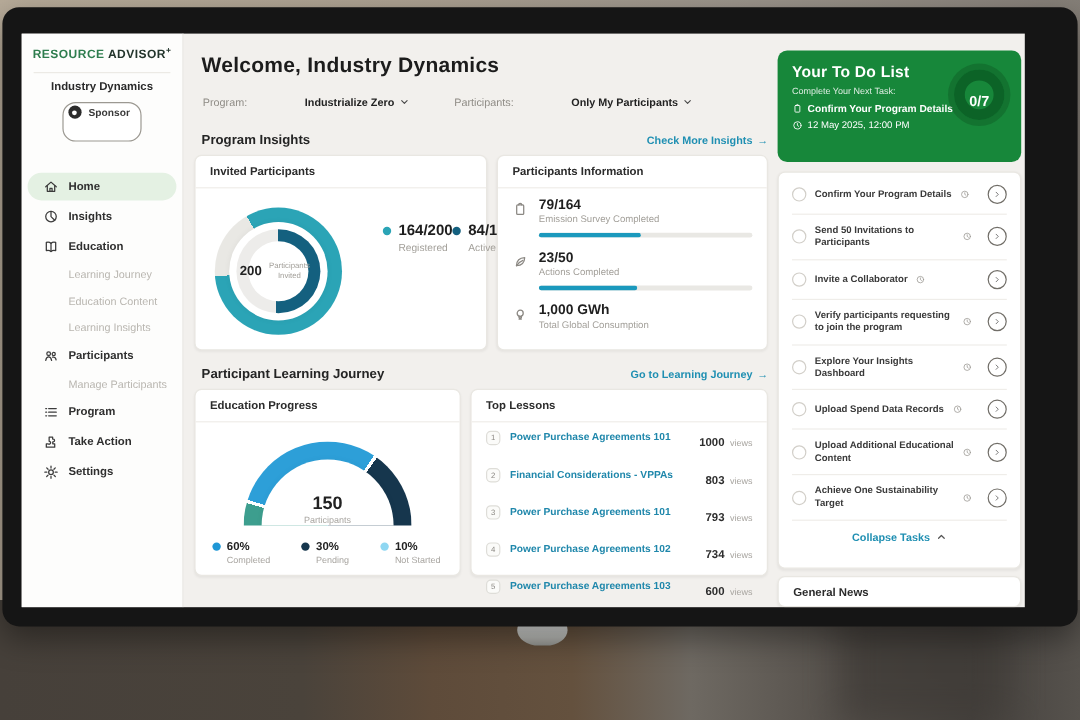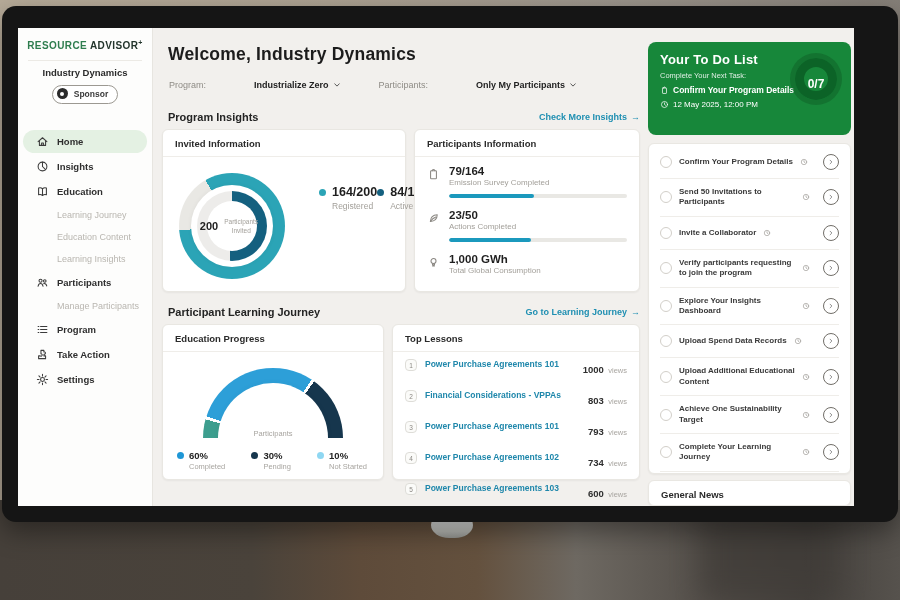--- a/index.html
+++ b/index.html
@@ -26,21 +26,21 @@
   .tlink { font-size:9px; font-weight:bold; color:#1f8fb2; display:flex; align-items:center; gap:4px; cursor:pointer; }
 
   
   .sidebar { position:absolute; left:0; top:0; width:135px; height:100%; background:#fdfdfc; border-right:1px solid #e7e5e0; }
   .logo { padding:11px 0 7px; text-align:center; font-size:10px; font-weight:bold; letter-spacing:.4px; }
   .logo .g { color:#2e7d4e; } .logo .d { color:#23352c; }
   .logo sup { font-size:7px; color:#23352c; }
   .side-div { border-top:1px solid #eceae5; margin:2px 10px 6px; }
   .org { text-align:center; font-size:9.5px; font-weight:bold; color:#2a2a2a; }
   .sponsor { display:flex; width:fit-content; margin:7px auto 0; border:1px solid #9c9992; border-radius:11px;
-    padding:2px 9px 4px 4px; align-items:center; gap:6px; font-size:8.5px; font-weight:bold; color:#3a3a3a; background:#fff;text-align:right; }
+    padding:2px 9px 18px 4px; align-items:center; gap:6px; font-size:8.5px; font-weight:bold; color:#3a3a3a; background:#fff;text-align:right; }
   .sponsor .sdot { width:11px; height:11px; border-radius:50%; background:#2b2b2b; position:relative; }
   .sponsor .sdot::after { content:""; position:absolute; left:3.5px; top:3.5px; width:4px; height:4px; border-radius:50%; background:#fff; }
   .nav { margin-top:26px; }
   .nav-item { display:flex; align-items:center; gap:8px; padding:5px 6px 5px 13px; margin:2px 5px; font-size:9.5px; font-weight:bold; color:#2f2f2f; border-radius:13px; cursor:pointer; }
   .nav-item svg { width:13px; height:13px; color:#3c3c3c; flex:none; }
   .nav-item.active { background:#e4f1e3; }
   .nav-sub { padding:5px 6px 5px 34px; margin:2px 5px; font-size:9px; color:#b9b6b0; cursor:pointer; }
 
   
   .main { position:absolute; left:136px; top:0; width:492px; height:100%; }
@@ -220,21 +220,21 @@
 
     <div class="sec-row" style="top:83px;">
       <span class="sec-title">Program Insights</span>
       <span class="tlink">
         <span>Check More Insights</span>
         <span>→</span>
       </span>
     </div>
 
     <div class="card" style="left:8px; top:101px; width:244px; height:163px;">
-      <div class="card-h">Invited Information</div>
+      <div class="card-h">Invited Participants</div>
       <div style="position:relative; height:134px;">
         <div class="donut" style="background: conic-gradient(from 330deg, rgb(43, 164, 182) 0deg, rgb(43, 164, 182) 82%, rgb(233, 232, 228) 0deg);">
           <div class="donut-hole">
             <div class="iring" style="background: conic-gradient(rgb(20, 96, 127) 0deg, rgb(20, 96, 127) 51%, rgb(237, 236, 234) 0deg);">
               <div class="iring-hole"></div>
             </div>
           </div>
           <div class="donut-center">
             <div class="v">200</div>
             <div class="l">Participants Invited</div>
@@ -300,20 +300,21 @@
         <span>→</span>
       </span>
     </div>
 
     <div class="card" style="left:8px; top:296px; width:222px; height:156px;">
       <div class="card-h">Education Progress</div>
       <div class="gauge-wrap">
         <div class="gauge" style="background: conic-gradient(from 270deg, rgb(61, 158, 142) 0deg, rgb(61, 158, 142) 15.5deg, rgb(255, 255, 255) 15.5deg, rgb(255, 255, 255) 18deg, rgb(45, 159, 216) 18deg, rgb(45, 159, 216) 123.5deg, rgb(255, 255, 255) 123.5deg, rgb(255, 255, 255) 126deg, rgb(22, 54, 77) 126deg, rgb(22, 54, 77) 180deg, transparent 180deg, transparent 360deg);"></div>
         <div class="ghole"></div>
         <div class="gcenter">
+          <div class="v">150</div>
           <div class="l">Participants</div>
         </div>
       </div>
       <div class="glegend">
         <div class="gleg">
           <div class="row">
                 <span class="dot" style="background: rgb(31, 151, 214);"></span>
             <span class="val">60%</span>
               </div>
           <div class="lab">Completed</div>
@@ -485,33 +486,20 @@
       <svg class="ic tclock" viewBox="0 0 16 16">
             <circle cx="8" cy="8" r="5.4"></circle>
             <path d="M8 5.2V8l1.9 1.4"></path>
           </svg>
       <span class="chev">
             <svg class="ic" viewBox="0 0 16 16">
               <path d="M6.2 4.4 9.8 8l-3.6 3.6"></path>
             </svg>
           </span>
     </div>
-    <div class="task">
-      <span class="cb"></span>
-      <span class="tl">Complete Your Learning Journey</span>
-      <svg class="ic tclock" viewBox="0 0 16 16">
-            <circle cx="8" cy="8" r="5.4"></circle>
-            <path d="M8 5.2V8l1.9 1.4"></path>
-          </svg>
-      <span class="chev">
-            <svg class="ic" viewBox="0 0 16 16">
-              <path d="M6.2 4.4 9.8 8l-3.6 3.6"></path>
-            </svg>
-          </span>
-    </div>
     <div class="collapse">
       <span>Collapse Tasks</span>
       <svg class="ic" viewBox="0 0 16 16">
             <path d="M3.8 9.9 8 5.8l4.2 4.1" stroke-width="1.8"></path>
           </svg>
     </div>
   </div>
 
   <div class="card news">
     <div class="card-h">General News</div>

